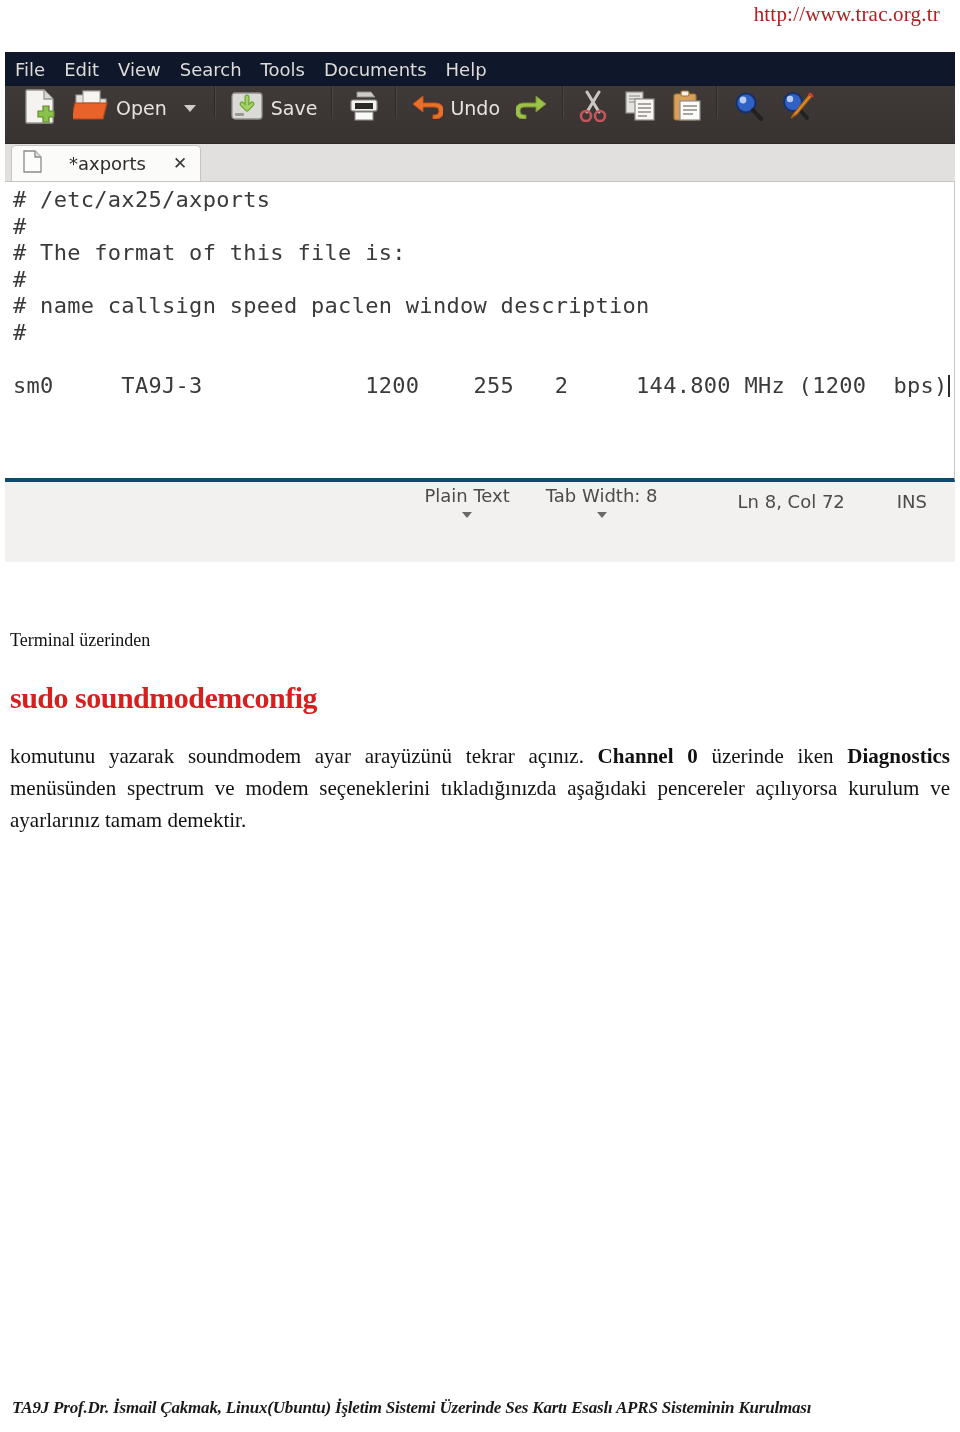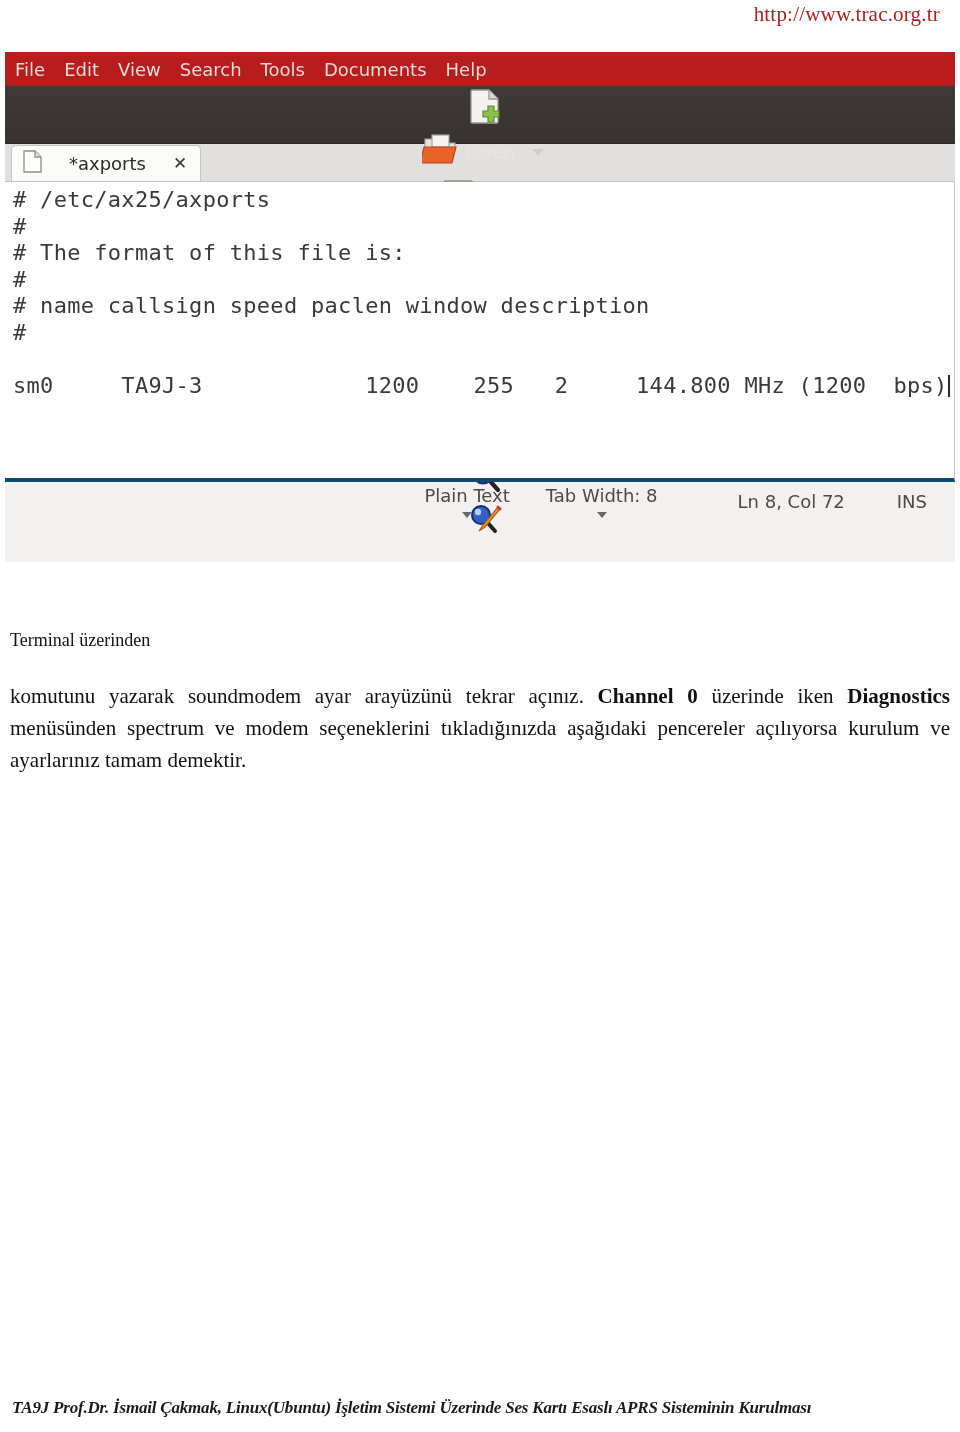--- a/index.html
+++ b/index.html
@@ -66,43 +66,42 @@
     color: #ffffff;
     font-family: "DejaVu Sans", sans-serif;
     font-size: 20px;
     font-weight: bold;
     letter-spacing: -0.3px;
     white-space: nowrap;
   }
 
   .menubar {
     height: 34px;
-    background: #b91c1c;
+    background: #0f172a;
     display: flex;
     align-items: center;
     padding-left: 10px;
     gap: 19px;
     box-sizing: border-box;
   }
   .menu-item {
     color: #dedbd8;
     font-family: "DejaVu Sans", sans-serif;
     font-size: 18px;
     white-space: nowrap;
   }
 
   .toolbar {
     height: 58px;
     background: linear-gradient(to bottom, #3f3a38 0%, #383331 100%);
     display: flex;
-    align-items: center;
+    align-items: flex-start;
     padding-left: 10px;
     box-sizing: border-box;
     border-bottom: 1px solid #2a2624;
-    flex-direction: column;
   }
   .tb-item {
     display: flex;
     align-items: center;
     gap: 7px;
     padding: 3px 8px;
     height: 44px;
     box-sizing: border-box;
   }
   .tb-label {
@@ -448,16 +447,17 @@
       <span class="sb-arrow"></span>
     </div>
     <div class="sb-item sb-gap-3">Ln 8, Col 72</div>
     <div class="sb-item">INS</div>
   </div>
 
 </div>
 
 <div class="doc-body">
   <p class="para-lead">Terminal üzerinden</p>
+  <p class="cmd-line">sudo soundmodemconfig</p>
   <p class="para-just"><span>komutunu yazarak soundmodem ayar arayüzünü tekrar açınız. </span><b>Channel 0</b><span> üzerinde iken </span><b>Diagnostics</b><span> menüsünden spectrum ve modem seçeneklerini tıkladığınızda aşağıdaki pencereler açılıyorsa kurulum ve ayarlarınız tamam demektir.</span></p>
 </div>
 
 <div class="footer">TA9J Prof.Dr. İsmail Çakmak,  Linux(Ubuntu) İşletim Sistemi Üzerinde Ses Kartı Esaslı APRS Sisteminin Kurulması</div>
 
 </body></html>

